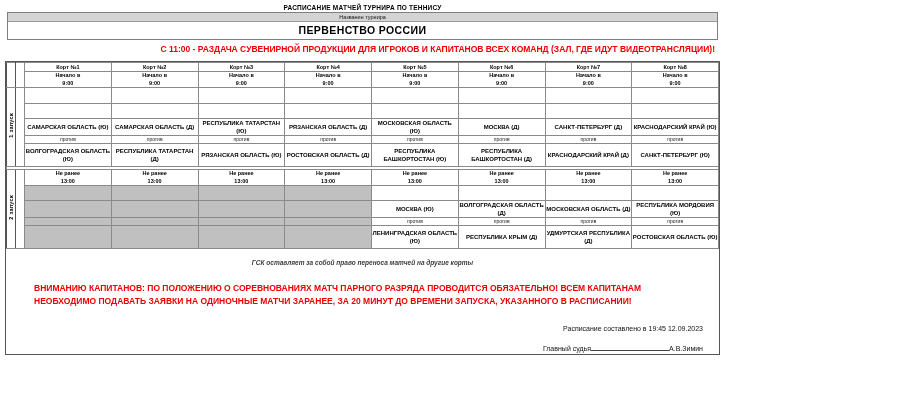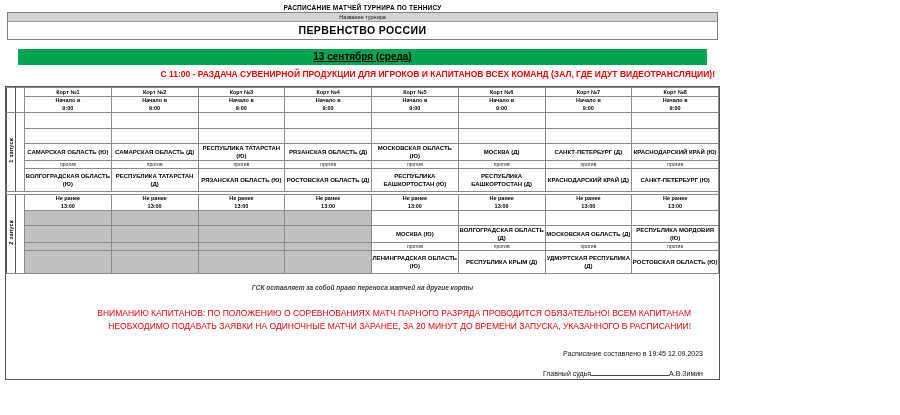--- a/index.html
+++ b/index.html
@@ -185,23 +185,23 @@
   .gsk-note {
     text-align: center;
     font-size: 6.5px;
     font-style: italic;
     font-weight: bold;
     color: #3a3a3a;
     padding-top: 9px;
     line-height: 10px;
   }
   .captains {
-    text-align: right;
+    text-align: left;
     font-size: 8.5px;
-    font-weight: normal;
+    font-weight: bold;
     color: #ee0000;
     padding: 14px 28px 0 28px;
     line-height: 13px;
   }
   .made-at {
     text-align: right;
     font-size: 7px;
     padding: 16px 16px 0 0;
     line-height: 10px;
     color: #111;
@@ -229,23 +229,20 @@
 
   <div class="doc-title">РАСПИСАНИЕ МАТЧЕЙ ТУРНИРА ПО ТЕННИСУ</div>
 
   <div class="title-box">
     <div class="title-label">Название турнира</div>
   </div>
   <div class="title-box" style="border:none;margin:0 7px;">
     <div class="title-value">ПЕРВЕНСТВО РОССИИ</div>
   </div>
 
-  <div class="date-banner">
-    <span>13 сентября (среда)</span>
-  </div>
 
   <div class="notice-red">С 11:00 - РАЗДАЧА СУВЕНИРНОЙ ПРОДУКЦИИ ДЛЯ ИГРОКОВ И КАПИТАНОВ ВСЕХ КОМАНД (ЗАЛ, ГДЕ ИДУТ ВИДЕОТРАНСЛЯЦИИ)!</div>
 
   <div class="sched-wrap">
     <table class="sched">
       <colgroup>
         <col class="col-rail">
           <col class="col-spacer">
         <col>
           <col>

